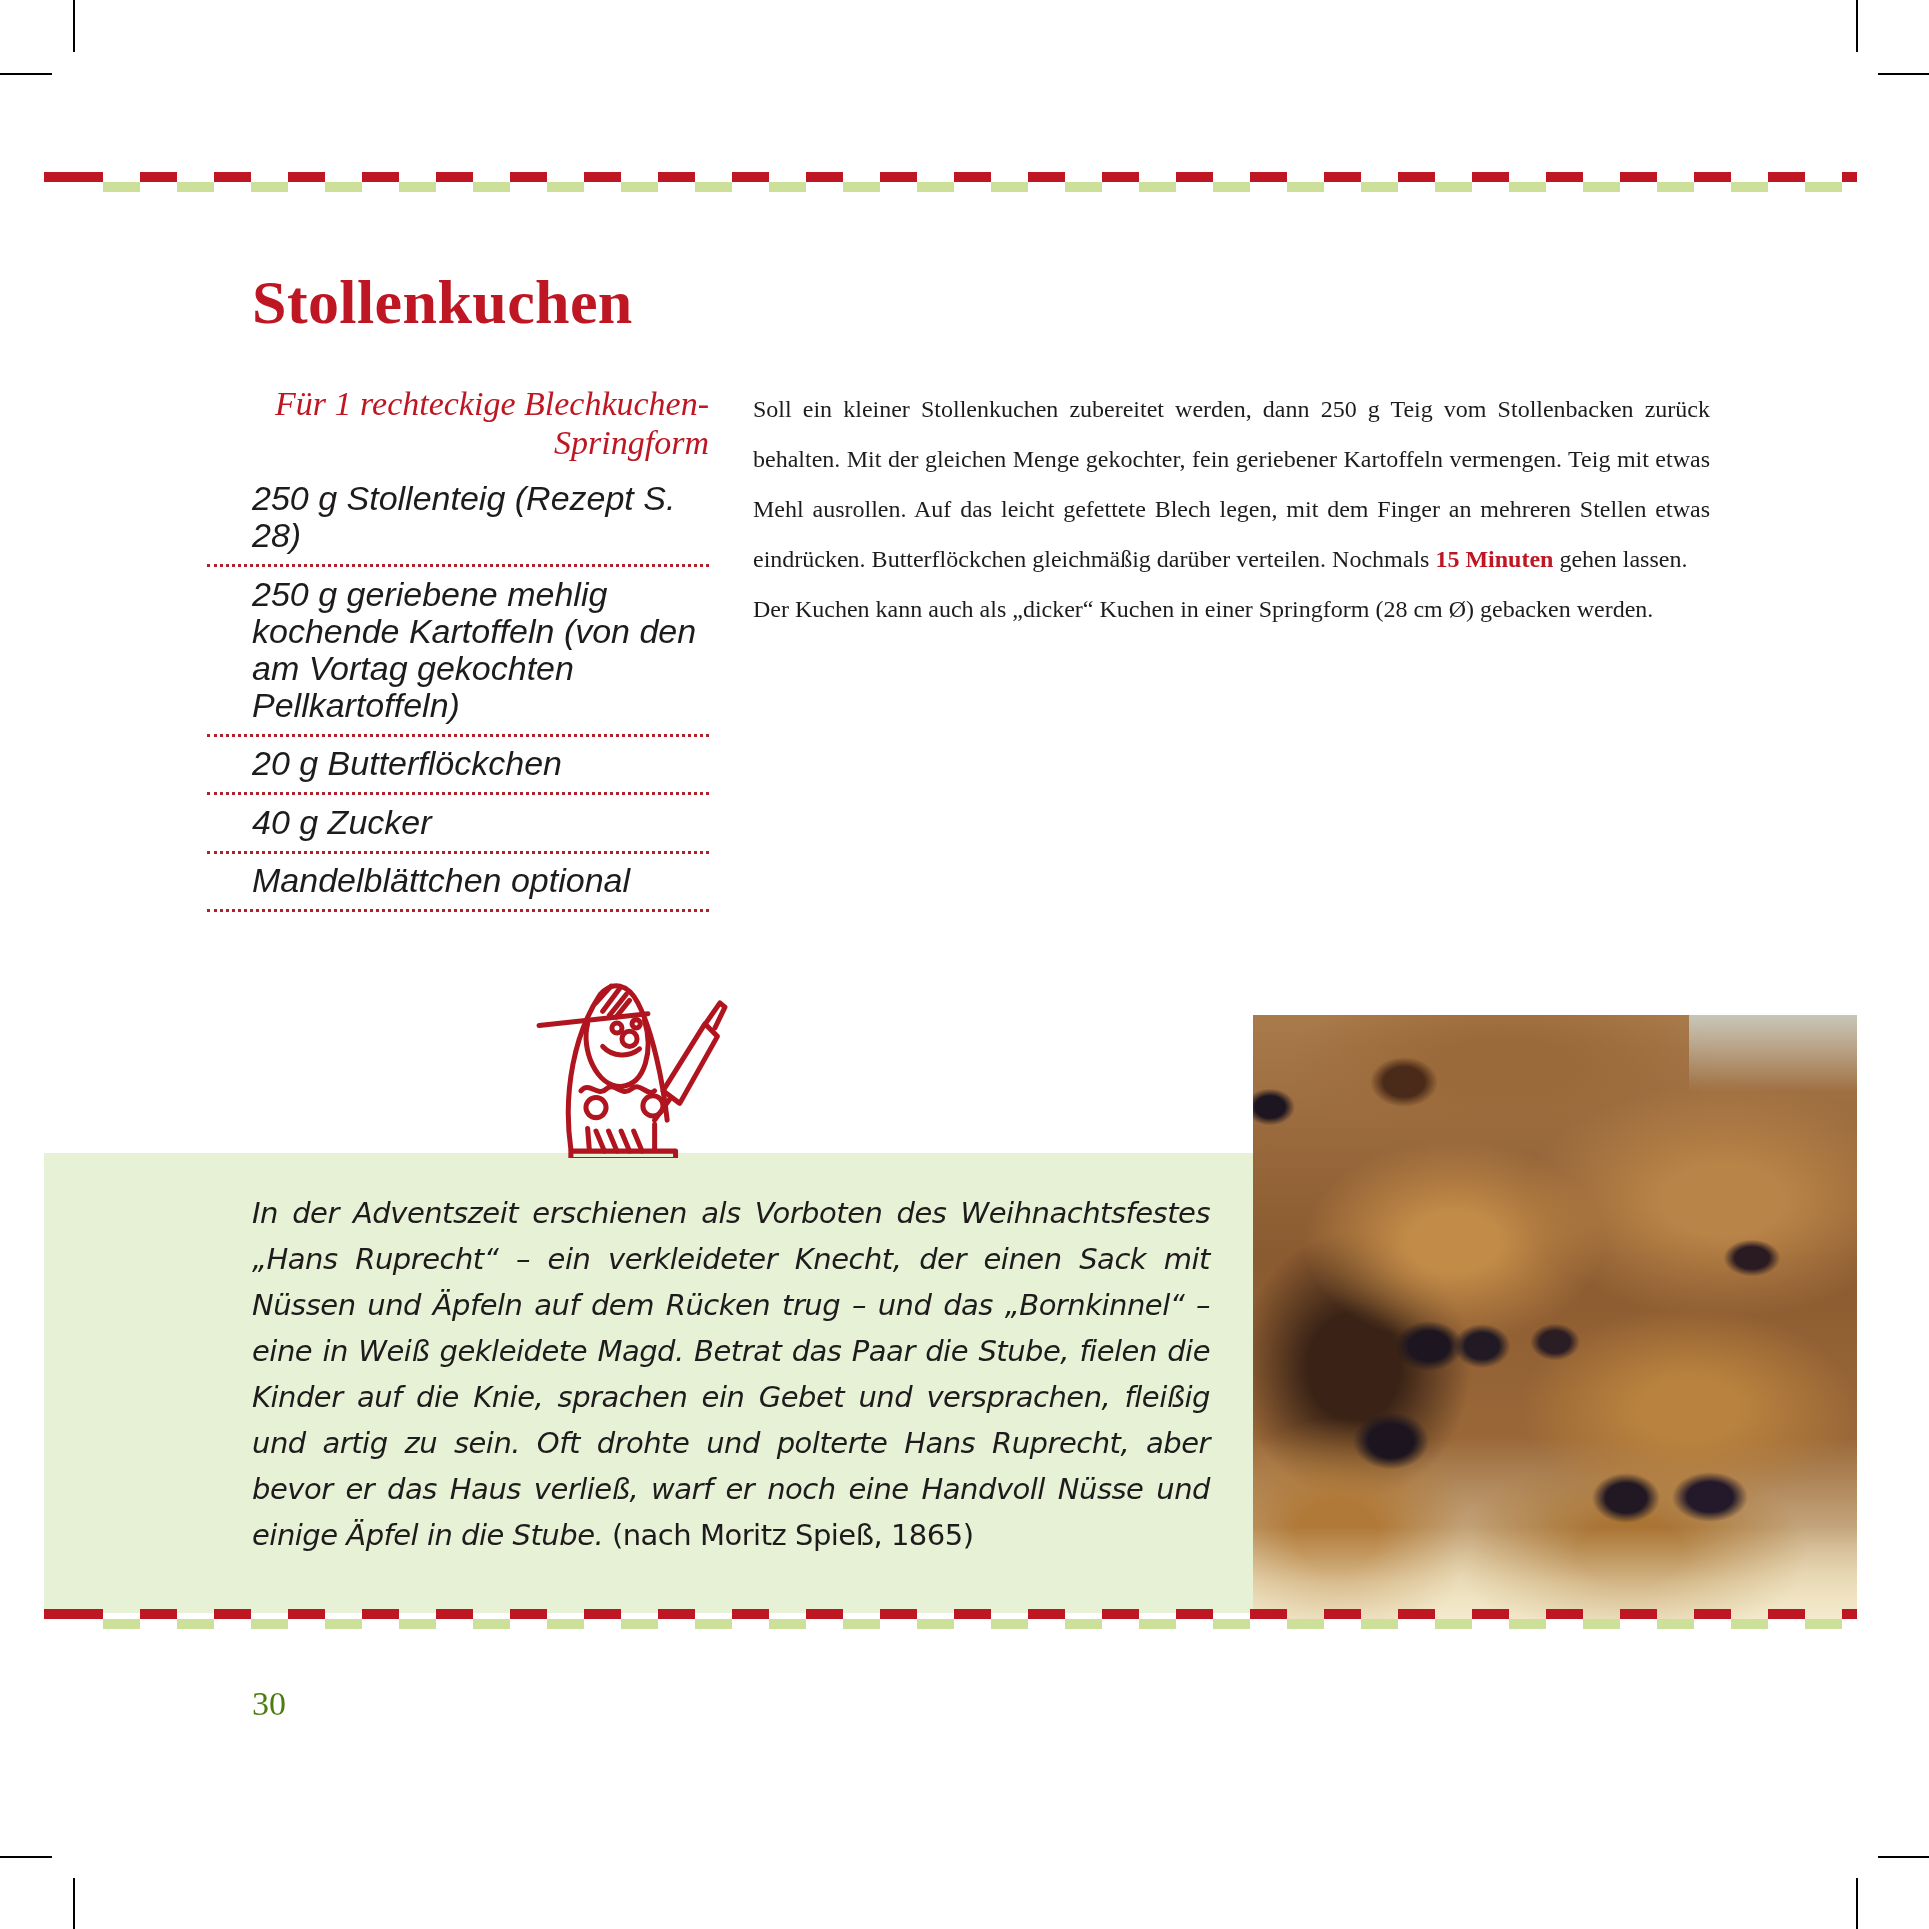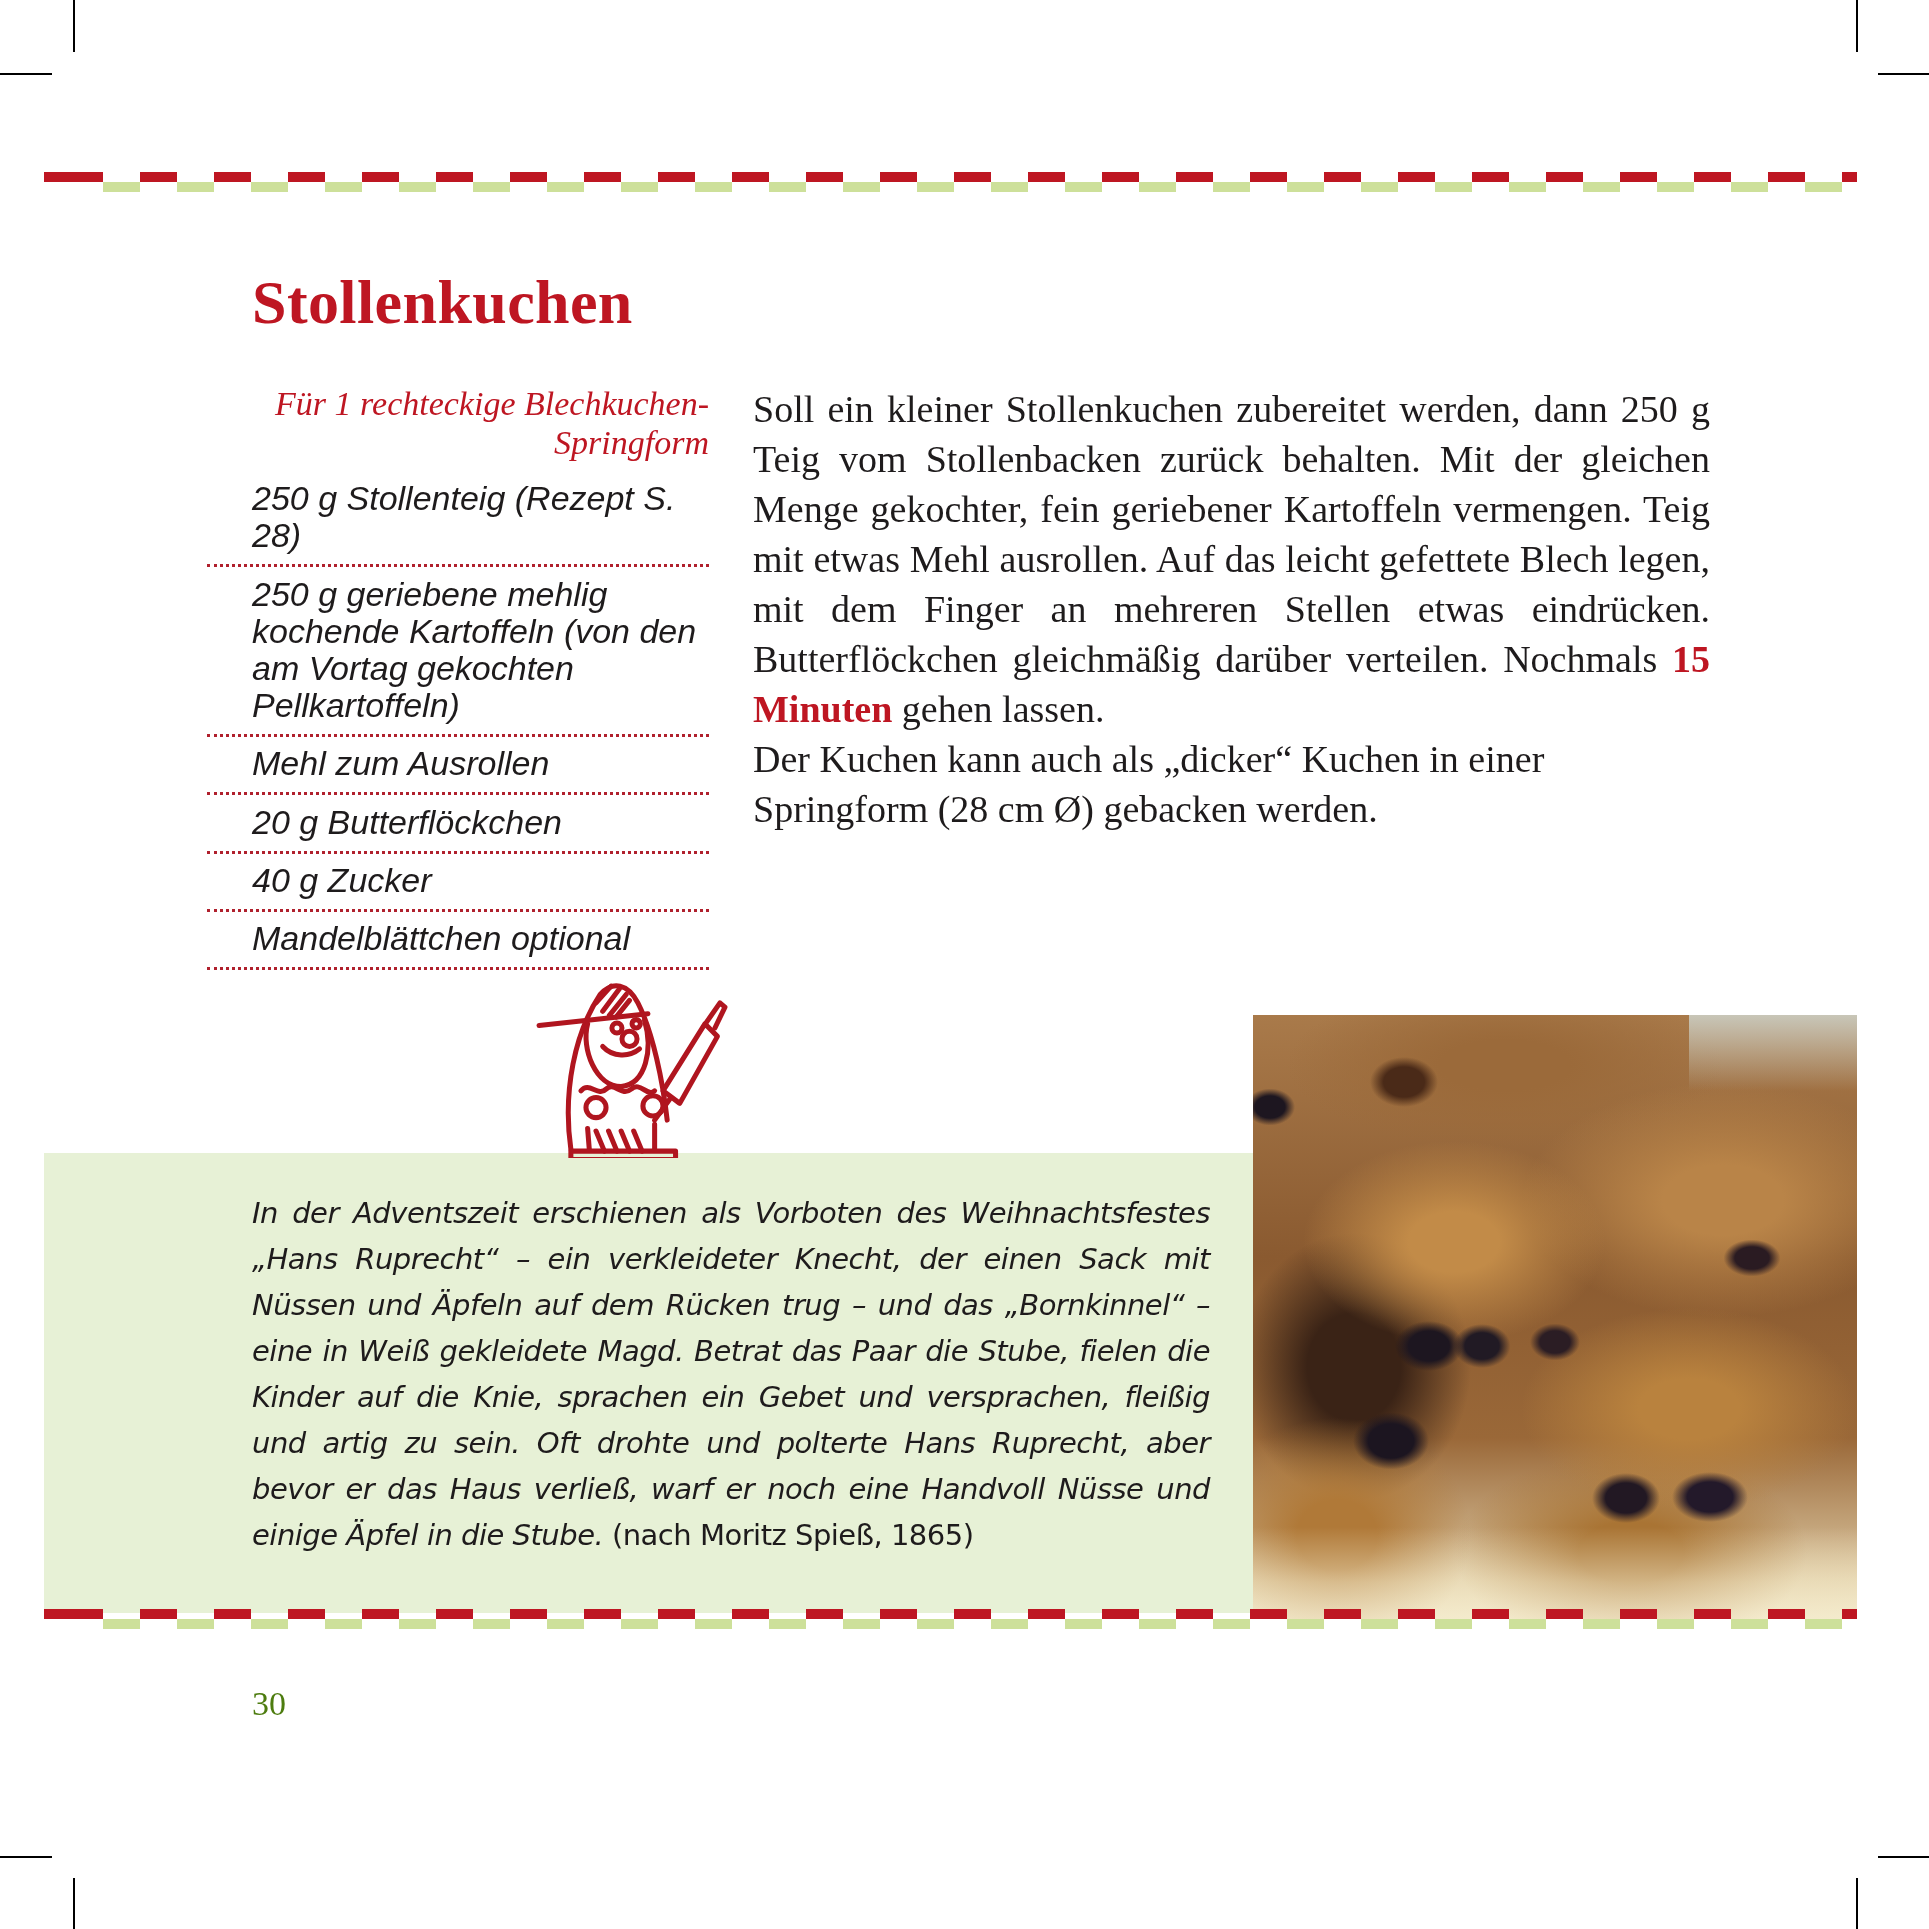--- a/index.html
+++ b/index.html
@@ -23,21 +23,21 @@
     font-weight: bold; font-size: 62px; color: #be1622; letter-spacing: 0.4px; }
 
   .ingredients { position: absolute; left: 252px; top: 384px; width: 457px; }
   .ing-header { font-family: "Liberation Serif", serif; font-style: italic; font-size: 34px;
     line-height: 39px; color: #be1622; padding-bottom: 10px; text-align: right; }
   .ing-item { font-family: Liberation Sans, sans-serif; font-style: italic; font-size: 34px;
     line-height: 37px; color: #1e1b1c; padding: 8.4px 0 10px 0;
     border-bottom: 3.4px dotted #b0202d; margin-left: -45px; padding-left: 45px; }
 
   .body-text { position: absolute; left: 753px; top: 384px; width: 957px;
-    font-family: "Liberation Serif", serif; font-size: 38px; line-height: 50px;
+    font-family: "Liberation Serif", serif; font-size: 24px; line-height: 50px;
     text-align: justify; color: #1e1b1c; }
   .body-text p { margin: 0; }
   .hl { color: #be1622; font-weight: bold; }
 
   .mascot { position: absolute; left: 529px; top: 965px; width: 201px; height: 193px; }
 
   .green-box { position: absolute; left: 44px; top: 1153px; width: 1209px; height: 460px; background: #e7f1d6; }
   .story { position: absolute; left: 252px; top: 1190px; width: 958px;
     font-family: "DejaVu Sans", sans-serif; font-style: italic; font-size: 29px;
     line-height: 46px; text-align: justify; color: #1e1b1c; letter-spacing: -0.5px; }
@@ -88,21 +88,20 @@
   <div class="red-first"></div>
   <div class="green" style="left:22px;width:1791px;"></div>
 </div>
 
 <h1 class="title">Stollenkuchen</h1>
 
 <div class="ingredients">
   <div class="ing-header">Für 1 rechteckige Blechkuchen-Springform</div>
   <div class="ing-item">250 g Stollenteig (Rezept S. 28)</div>
   <div class="ing-item">250 g geriebene mehlig kochende Kartoffeln (von den am Vortag gekochten Pellkartoffeln)</div>
-  <div class="ing-item">Mehl zum Ausrollen</div>
   <div class="ing-item">20 g Butterflöckchen</div>
   <div class="ing-item">40 g Zucker</div>
   <div class="ing-item">Mandelblättchen optional</div>
 </div>
 
 <div class="body-text">
   <p><span>Soll ein kleiner Stollenkuchen zubereitet werden, dann 250 g Teig vom Stollenbacken zurück behalten. Mit der gleichen Menge gekochter, fein geriebener Kartoffeln vermengen. Teig mit etwas Mehl ausrollen. Auf das leicht gefettete Blech legen, mit dem Finger an mehreren Stellen etwas eindrücken. Butterflöckchen gleichmäßig darüber verteilen. Nochmals </span><span class="hl">15 Minuten</span><span> gehen lassen.</span></p>
   <p style="text-align:left;">Der Kuchen kann auch als „dicker“ Kuchen in einer Springform (28 cm Ø) gebacken werden.</p>
 </div>
 

